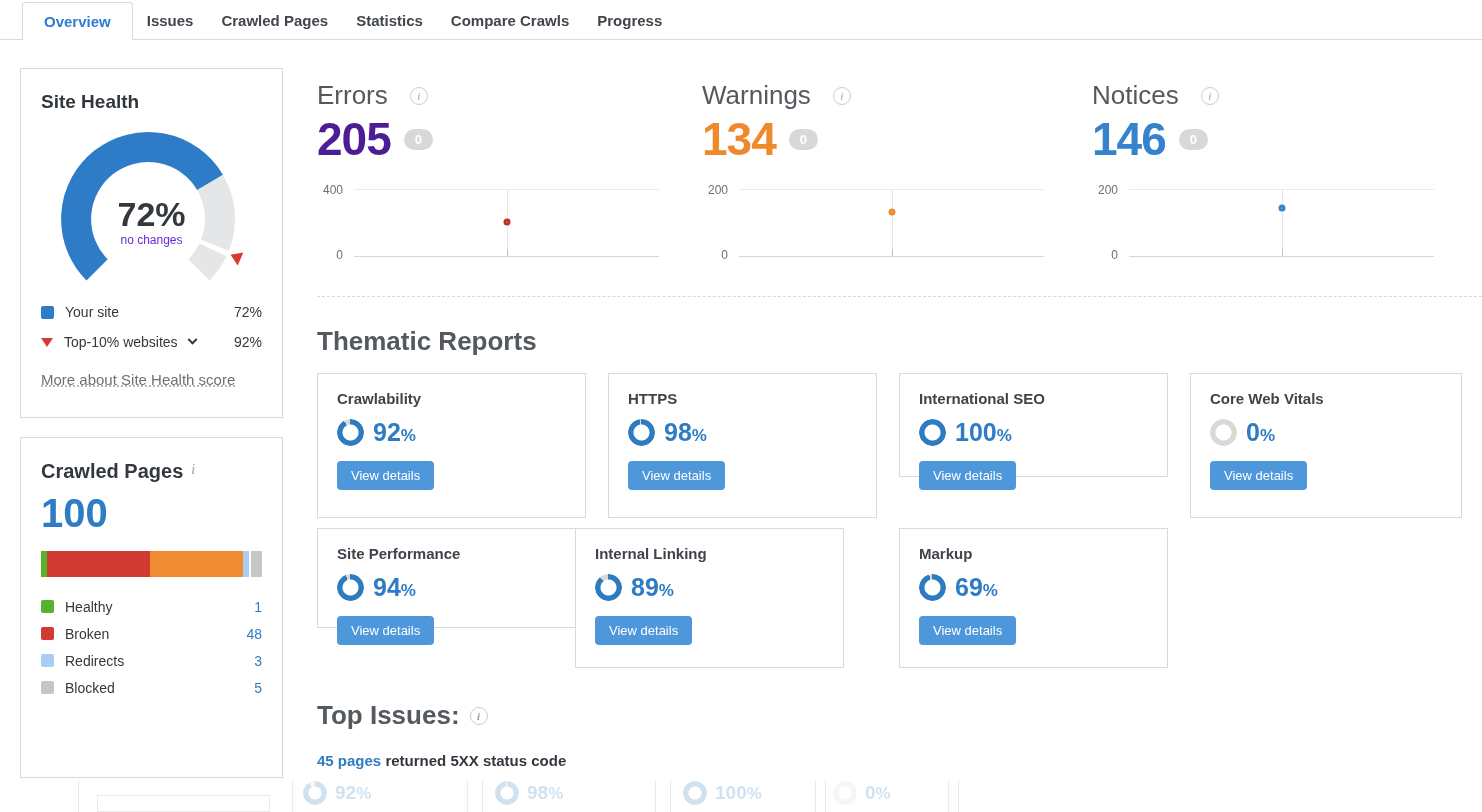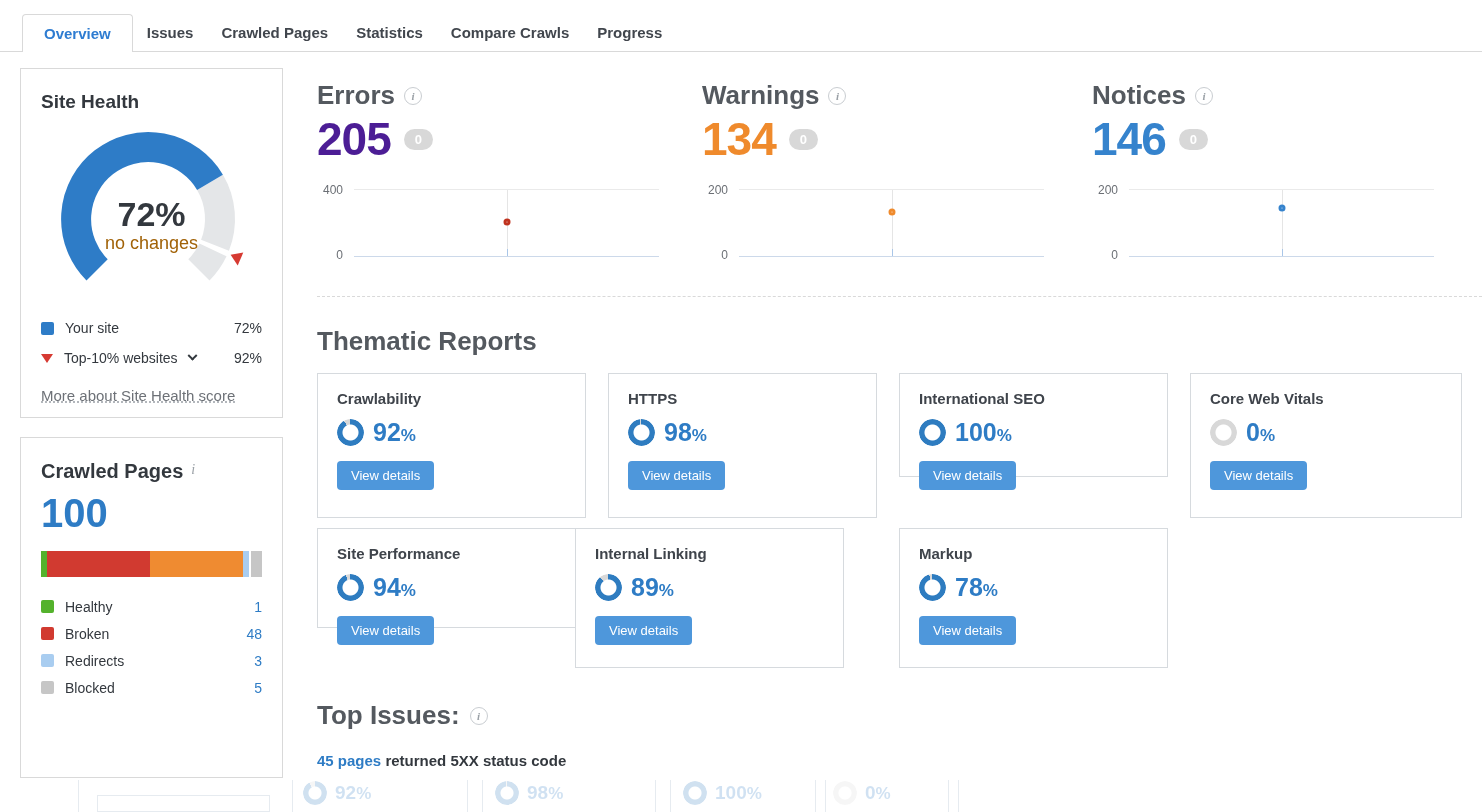--- a/index.html
+++ b/index.html
@@ -1,40 +1,40 @@
 <!DOCTYPE html>
 <html><head>
 <meta charset="utf-8">
 <style>
   * { margin:0; padding:0; box-sizing:border-box; }
   html,body { width:1482px; height:812px; background:#fff; overflow:hidden;
     font-family:"Liberation Sans", sans-serif; color:#3f444b; }
   body { position:relative; }
 
   
-  .tabbar { position:absolute; top:0; left:0; right:0; height:52px;
+  .tabbar { position:absolute; top:0; left:0; right:0; height:40px;
     border-bottom:1px solid #d9d9d9; display:flex; align-items:flex-end; padding-left:22px; }
   .tab { height:38px; display:flex; align-items:center; padding:0 14px;
     font-size:15px; font-weight:bold; color:#41464d; cursor:pointer; }
   .tab.active { background:#fff; border:1px solid #d9d9d9; border-bottom:none;
     border-radius:4px 4px 0 0; margin-bottom:-1px; padding:0 21px; color:#2e7cd1; z-index:3; }
 
   
   .card { position:absolute; background:#fff; border:1px solid #d9d9d9; z-index:2; }
 
   
   #site-health { left:20px; top:68px; width:263px; height:350px; padding:22px 20px; }
   #site-health h2 { font-size:19px; color:#33383e; }
   .gauge-wrap { position:relative; width:216px; height:152px; margin:16px auto 0; }
   .gauge-wrap svg { position:absolute; left:0; top:0; }
   .gauge-score { position:absolute; left:0; right:0; top:66px; text-align:center;
     font-size:34px; font-weight:bold; color:#33383e; }
   .gauge-change { position:absolute; left:0; right:0; top:104px; text-align:center;
-    font-size:18px; color:#a16207; }
-  .sh-legend { margin-top:32px; }
+    font-size:12px; color:#6d28d9; }
+  .sh-legend { margin-top:16px; }
   .sh-row { display:flex; align-items:center; gap:11px; height:30px; font-size:14px; color:#33383e; }
   .sh-row .val { margin-left:auto; }
   .sq { width:13px; height:13px; border-radius:2px; background:#2e7cc7; flex:0 0 auto; }
   .tri-down { width:0; height:0; border-left:6px solid transparent; border-right:6px solid transparent;
     border-top:9px solid #d63a32; flex:0 0 auto; }
   .chev { width:7px; height:7px; border-right:2px solid #33383e; border-bottom:2px solid #33383e;
     transform:rotate(45deg) translate(-2px,-2px); display:inline-block; }
   .sh-link { display:inline-block; margin-top:14px; font-size:15px; color:#6d7177;
     text-decoration:underline dotted #9aa0a6; cursor:pointer; }
 
@@ -47,21 +47,21 @@
   .cp-bar { margin-top:18px; height:26px; display:flex; border-radius:2px; }
   .bar-seg { min-width:6px; }
   .bar-seg:last-child { margin-left:2px; }
   .cp-legend { margin-top:16px; }
   .cp-row { display:flex; align-items:center; gap:11px; height:27px; font-size:14px; color:#33383e; }
   .cp-row .swatch { width:13px; height:13px; border-radius:2px; flex:0 0 auto; }
   .cp-row .val { margin-left:auto; color:#2e7cc5; }
 
   
   .metric { position:absolute; top:80px; width:344px; }
-  .metric h2 { font-size:26px; font-weight:bold; color:#54595f; display:flex; align-items:center; gap:9px; }
+  .metric h2 { font-size:26px; font-weight:normal; color:#54595f; display:flex; align-items:center; gap:22px; }
   .info { width:18px; height:18px; border:1.5px solid #c9cdd1; border-radius:50%; color:#9aa0a6;
     font-size:11px; display:inline-flex; align-items:center; justify-content:center;
     font-family:"Liberation Serif", serif; font-style:italic; flex:0 0 auto; }
   .num-row { margin-top:5px; display:flex; align-items:center; gap:13px; }
   .big-num { font-size:46px; font-weight:bold; line-height:1; letter-spacing:-1px; }
   .badge { background:#d8d8d8; color:#fff; font-size:13px; font-weight:bold;
     border-radius:11px; padding:4px 11px; line-height:1; }
   .mchart { margin-top:21px; height:74px; position:relative; }
   .ylab { position:absolute; width:26px; text-align:right; font-size:12px; color:#6b6f75; }
   .ylab.top { left:0; top:0; }
@@ -298,21 +298,21 @@
       <span class="donut" style="--p: 89;"></span>
     <span class="pct"><span>89</span><span class="psign">%</span></span>
     </div>
   <button class="btn">View details</button>
 </div>
 
 <div class="tcard" style="left:899px;top:528px;width:269px;height:140px;">
   <h3>Markup</h3>
   <div class="donut-row">
       <span class="donut" style="--p: 96;"></span>
-    <span class="pct"><span>78</span><span class="psign">%</span></span>
+    <span class="pct"><span>69</span><span class="psign">%</span></span>
     </div>
   <button class="btn">View details</button>
 </div>
 
 <h2 class="section-title" id="top-issues-title">
   <span>Top Issues:</span>
   <span class="info">i</span>
 </h2>
 <div class="issue-line">
   <span class="lnk">45 pages</span>

